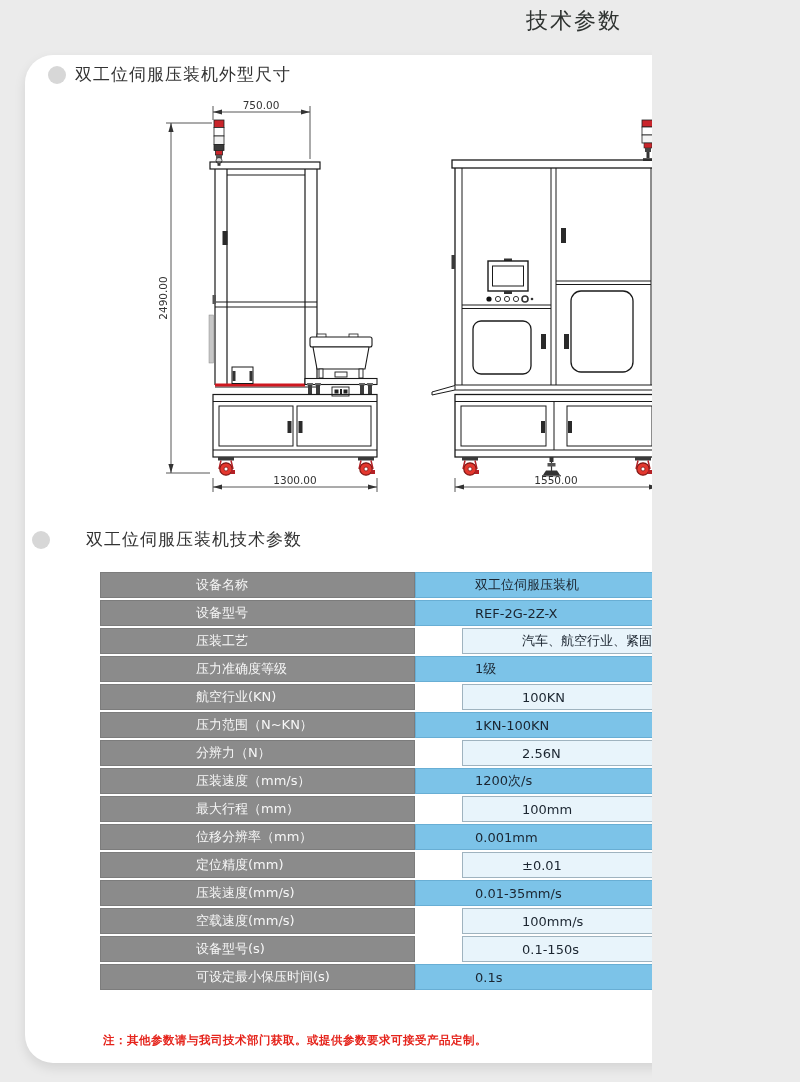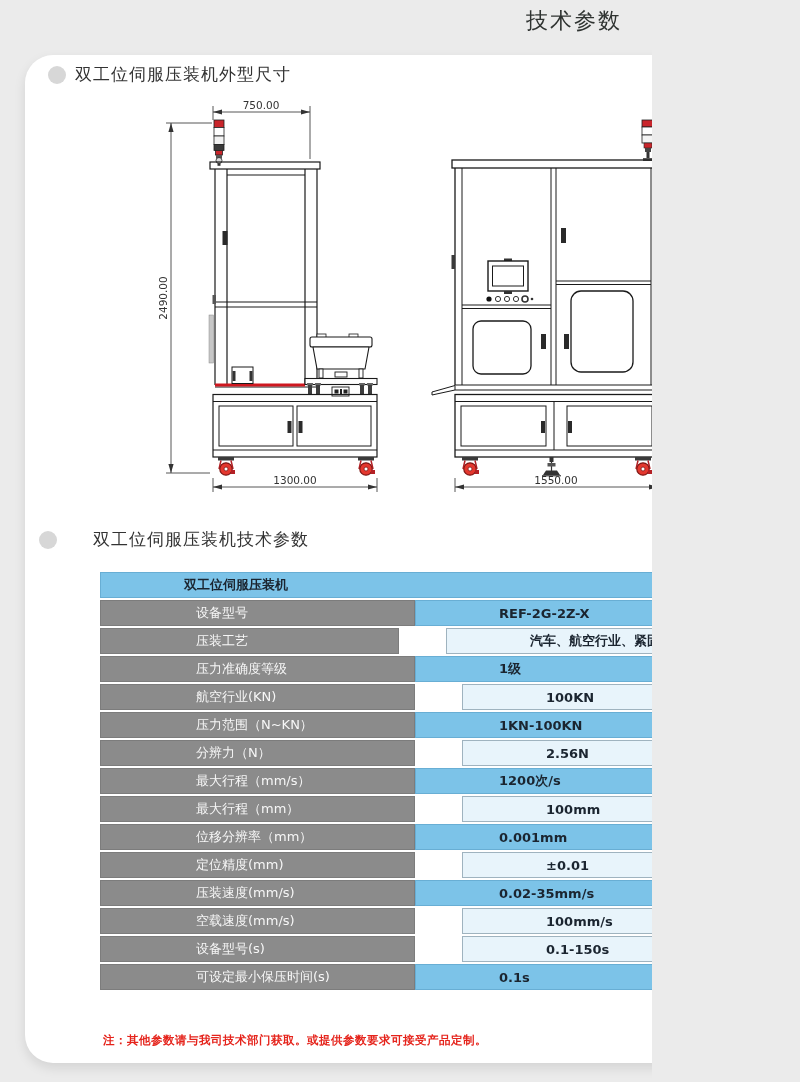--- a/index.html
+++ b/index.html
@@ -5,29 +5,29 @@
   html,body{margin:0;padding:0;}
   body{width:800px;height:1082px;background:#ebebeb;font-family:"DejaVu Sans","Liberation Sans",sans-serif;}
   .page{position:relative;width:652px;height:1082px;background:#ebebeb;overflow:hidden;}
   .doc-title{position:absolute;top:6px;right:30px;font-size:22px;color:#2f3331;letter-spacing:2px;}
   .card{position:absolute;left:25px;top:55px;width:750px;height:1008px;background:#ffffff;border-radius:28px;
         box-shadow:0 5px 12px rgba(0,0,0,0.10);}
   .section-head{position:absolute;display:flex;align-items:center;gap:9px;}
   .section-head .bullet{width:18px;height:18px;border-radius:50%;background:#d7d7d7;flex:0 0 auto;}
   .section-head .stitle{font-size:17px;color:#333;letter-spacing:1px;white-space:nowrap;}
   .sec1{left:23px;top:8px;justify-content:center;}
-  .sec2{left:14px;top:473px;gap:36px;}
+  .sec2{left:7px;top:473px;gap:36px;}
   .drawL{position:absolute;left:115px;top:40px;}
   .drawR{position:absolute;left:400px;top:40px;}
   .spec-table{position:absolute;left:75px;top:517px;width:600px;display:flex;flex-direction:column;gap:2px;}
   .trow{display:flex;height:26px;flex:0 0 26px;}
   .tlabel{width:315px;box-sizing:border-box;background:#8b8b8b;border:1px solid #7c7c7c;color:#f7f7f7;
           font-size:13px;display:flex;align-items:center;padding-left:95px;white-space:nowrap;}
-  .tvalue{flex:1;box-sizing:border-box;border:1px solid #87a0af;color:#1b2530;font-weight:700;
-          font-size:13px;display:flex;align-items:center;padding-left:83px;white-space:nowrap;}
+  .tvalue{flex:1;box-sizing:border-box;border:1px solid #87a0af;color:#1b2530;font-weight:400;
+          font-size:13px;display:flex;align-items:center;padding-left:59px;white-space:nowrap;}
   .tvalue.blue{background:#7cc3e8;border-color:#68aed4;}
   .tvalue.light{background:#e8f4fb;border-color:#9fb3bf;margin-left:47px;}
   .note{position:absolute;left:78px;top:978px;color:#e5231b;font-size:11.5px;font-weight:bold;letter-spacing:0.5px;text-align:center;}
   svg text{font-family:"DejaVu Sans","Liberation Sans",sans-serif;fill:#333;font-size:10.5px;}
 </style>
 </head>
 <body>
 
 <div class="page">
 
@@ -261,20 +261,21 @@
       </g>
     </svg>
 
     <div class="section-head sec2">
       <span class="bullet"></span>
       <span class="stitle">双工位伺服压装机技术参数</span>
     </div>
 
     <div class="spec-table">
         <div class="trow">
+          <div class="tlabel">设备名称</div>
           <div class="tvalue blue">双工位伺服压装机</div>
         </div>
         <div class="trow">
           <div class="tlabel">设备型号</div>
           <div class="tvalue blue">REF-2G-2Z-X</div>
         </div>
         <div class="trow">
           <div class="tlabel">压装工艺</div>
           <div class="tvalue light">汽车、航空行业、紧固件压铆</div>
         </div>
@@ -288,38 +289,38 @@
         </div>
         <div class="trow">
           <div class="tlabel">压力范围（N~KN）</div>
           <div class="tvalue blue">1KN-100KN</div>
         </div>
         <div class="trow">
           <div class="tlabel">分辨力（N）</div>
           <div class="tvalue light">2.56N</div>
         </div>
         <div class="trow">
-          <div class="tlabel">最大行程（mm/s）</div>
+          <div class="tlabel">压装速度（mm/s）</div>
           <div class="tvalue blue">1200次/s</div>
         </div>
         <div class="trow">
           <div class="tlabel">最大行程（mm）</div>
           <div class="tvalue light">100mm</div>
         </div>
         <div class="trow">
           <div class="tlabel">位移分辨率（mm）</div>
           <div class="tvalue blue">0.001mm</div>
         </div>
         <div class="trow">
           <div class="tlabel">定位精度(mm)</div>
           <div class="tvalue light">±0.01</div>
         </div>
         <div class="trow">
           <div class="tlabel">压装速度(mm/s)</div>
-          <div class="tvalue blue">0.02-35mm/s</div>
+          <div class="tvalue blue">0.01-35mm/s</div>
         </div>
         <div class="trow">
           <div class="tlabel">空载速度(mm/s)</div>
           <div class="tvalue light">100mm/s</div>
         </div>
         <div class="trow">
           <div class="tlabel">设备型号(s)</div>
           <div class="tvalue light">0.1-150s</div>
         </div>
         <div class="trow">

